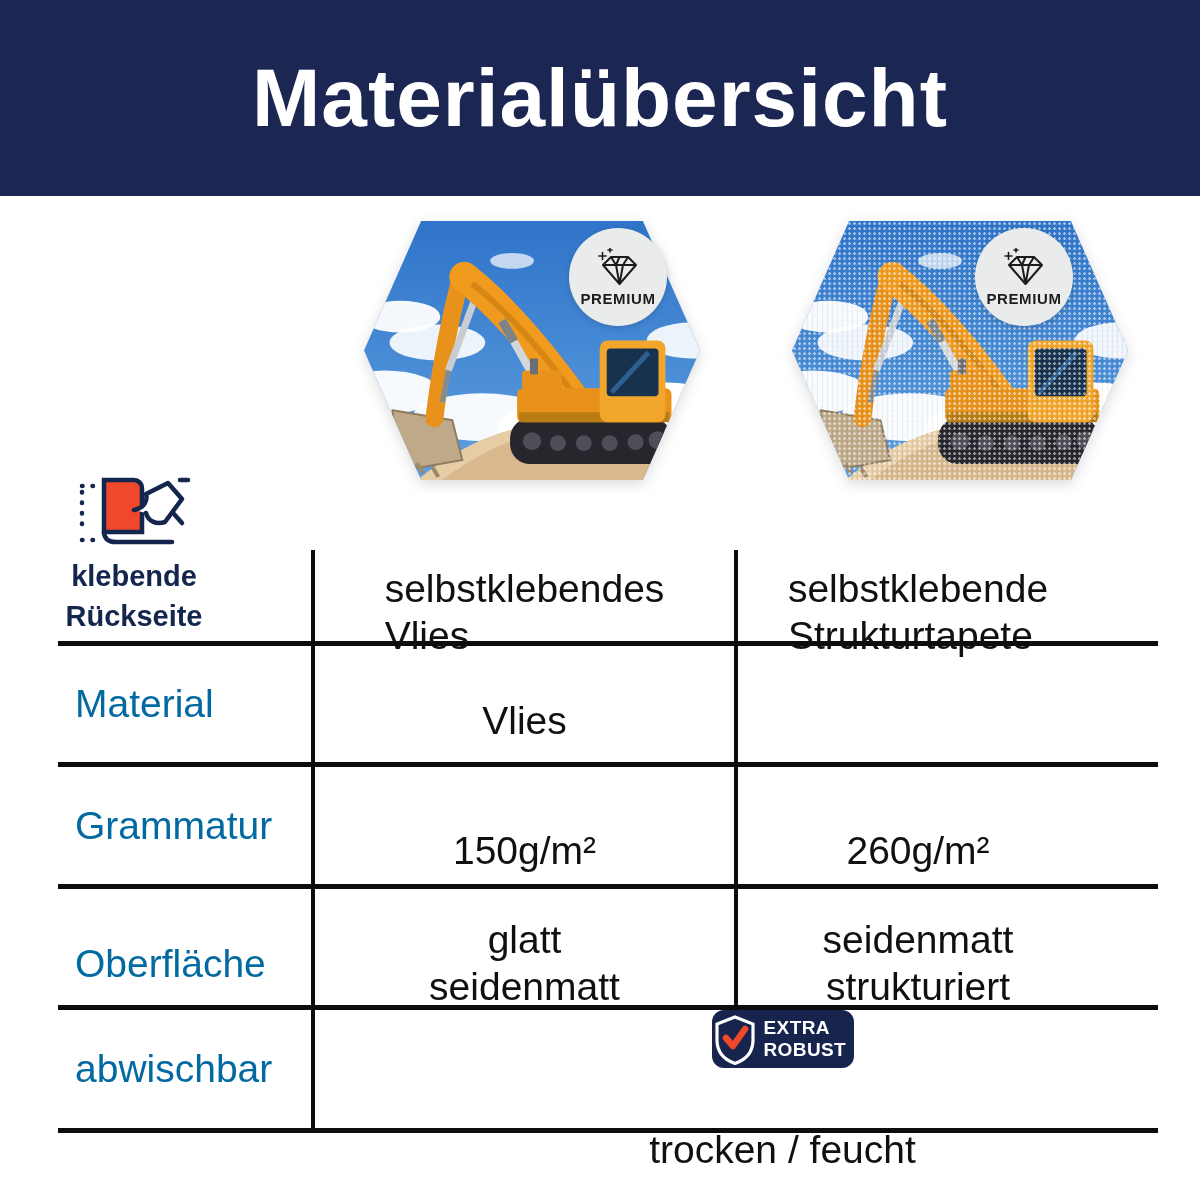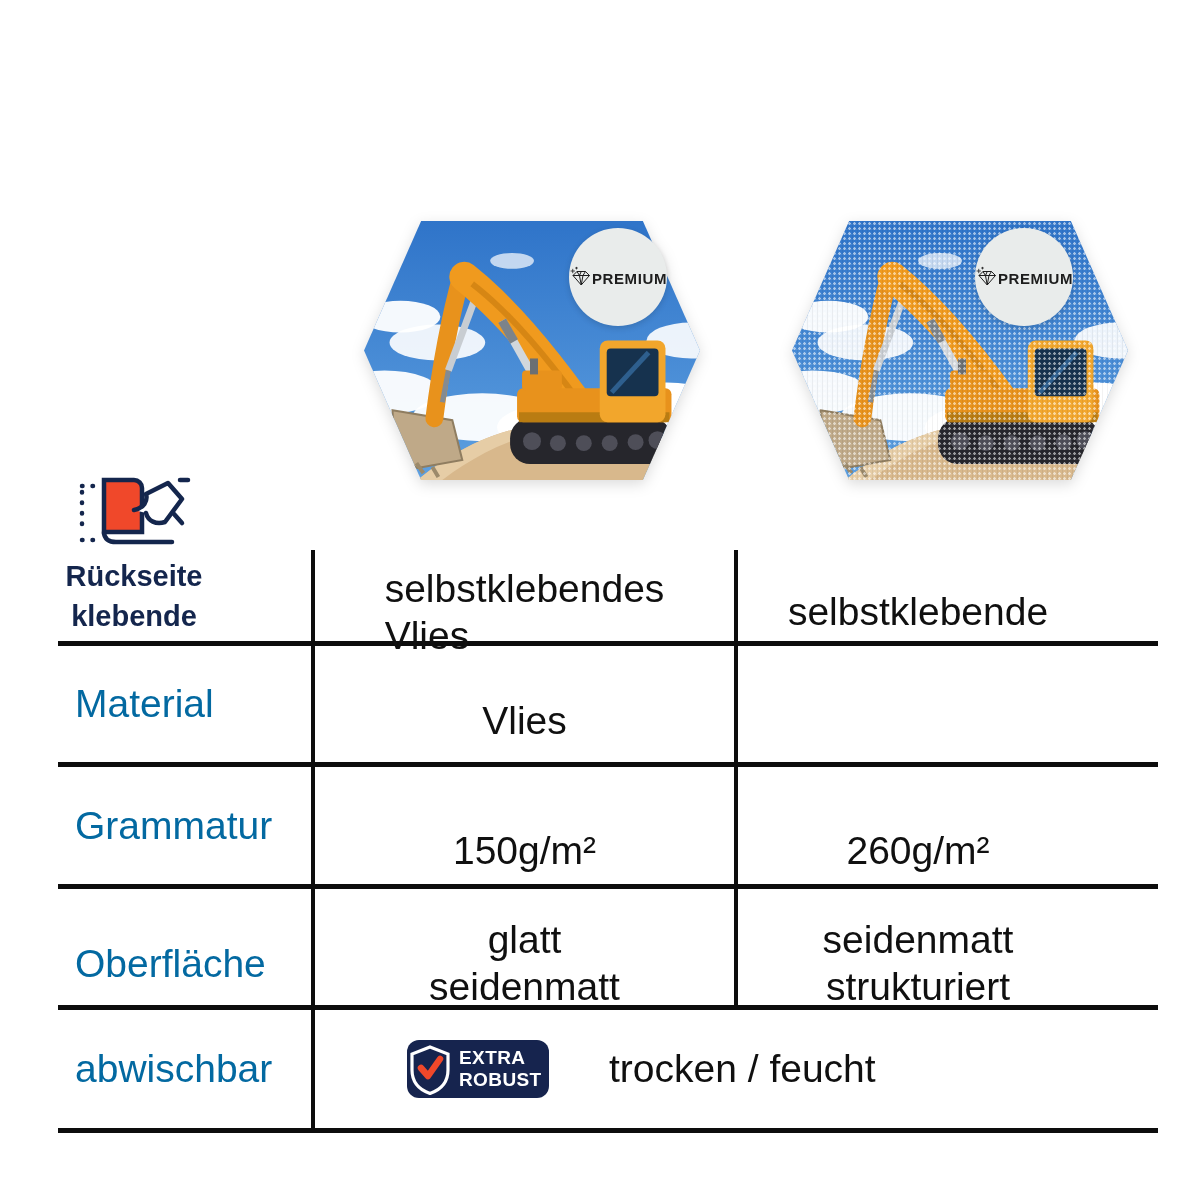--- a/index.html
+++ b/index.html
@@ -18,21 +18,21 @@
   .hex-wrap.right{left:792px;top:221px;}
   .hex{position:absolute;inset:0;clip-path:polygon(17% 0%,83% 0%,100% 50%,83% 100%,17% 100%,0% 50%);overflow:hidden;}
   .hex svg{display:block;width:100%;height:100%;}
   .texture{position:absolute;inset:0;
     background-image:
       radial-gradient(rgba(255,255,255,.55) 1px, rgba(255,255,255,0) 1.5px),
       repeating-linear-gradient(90deg, rgba(0,0,0,.05) 0 1px, transparent 1px 5px),
       repeating-linear-gradient(0deg, rgba(255,255,255,.10) 0 1px, transparent 1px 5px);
     background-size:5px 5px,auto,auto;}
   .premium{position:absolute;width:98px;height:98px;border-radius:50%;background:#e9eceb;
-           display:flex;flex-direction:row;align-items:center;justify-content:center;
+           display:flex;flex-direction:column;align-items:center;justify-content:center;
            top:7px;left:205px;box-shadow:0 2px 6px rgba(0,0,0,.15);}
   .hex-wrap.right .premium{left:183px;}
   .premium-label{font-size:15px;font-weight:800;letter-spacing:.6px;color:#1d1d1d;margin-top:2px;}
 
   
   .side-icon{position:absolute;left:68px;top:470px;width:124px;height:84px;}
   .side-label{position:absolute;left:28px;top:556px;width:212px;text-align:center;
               font-size:29px;font-weight:700;color:#14264d;line-height:40px;}
 
   
@@ -49,21 +49,21 @@
   .rowG{top:767px;height:134px}
   .rowO{top:889px;height:116px}
   .center-flex{display:flex;align-items:center;justify-content:center;text-align:center;line-height:47px;}
   .block{text-align:left;line-height:47px;}
   .label-cell{position:absolute;left:75px;width:225px;display:flex;align-items:center;
               font-size:39px;color:#0369a1;}.lM{top:646px;height:116px}.lG{top:767px;height:117px}
   .lO{top:889px;height:149px}.lA{top:1010px;height:118px}
 
   
   .bottom-cell{position:absolute;left:315px;top:1010px;width:843px;height:118px;
-               display:flex;align-items:center;padding-left:92px;gap:60px;box-sizing:border-box;}
+               display:flex;align-items:center;padding-left:92px;gap:60px;box-sizing:border-box;flex-direction:column;}
   .robust-badge{position:relative;width:142px;height:58px;background:#16244e;border-radius:12px;flex:0 0 auto;}
   .robust-badge .shield{position:absolute;left:2px;top:5px;width:42px;height:50px;}
   .robust-text{position:absolute;left:52px;top:7px;color:#ffffff;font-size:19px;font-weight:800;
                line-height:22px;letter-spacing:.4px;text-align:left;}
   .robust-value{font-size:39px;color:#101010;}
 </style>
 </head>
 <body>
 
 <div class="canvas">
@@ -111,20 +111,23 @@
         <rect x="157" y="192" width="151" height="10" fill="#b97c12"></rect>
         <rect x="160" y="150" width="40" height="20" rx="4" fill="#e8921c"></rect>
         <rect x="168" y="138" width="8" height="16" fill="#6b6f73"></rect>
         <rect x="238" y="120" width="66" height="82" rx="8" fill="#f2a62c"></rect>
         <rect x="245" y="128" width="52" height="48" rx="4" fill="#16324e"></rect>
         <path d="M250,172 L287,132" stroke="#2e5f8e" stroke-width="5" fill="none"></path>
       </symbol>
     </defs>
   </svg>
 
+  <div class="banner">
+    <div class="title">Materialübersicht</div>
+  </div>
 
   <div class="hex-wrap left">
     <div class="hex">
       <svg viewBox="0 0 340 260" preserveAspectRatio="xMidYMid slice">
           <use href="#excavator"></use>
         </svg>
     </div>
     <div class="premium">
       <svg width="46" height="40" viewBox="0 0 46 40">
         <g stroke="#1c1c1c" stroke-width="2" fill="none" stroke-linejoin="round">
@@ -172,41 +175,42 @@
     <path d="M36,62 c0,7 5,10 12,10 h56" fill="none" stroke="#14264d" stroke-width="4.5" stroke-linecap="round"></path>
     <g stroke="#14264d" stroke-width="4.5" fill="#ffffff" stroke-linecap="round" stroke-linejoin="round">
       <path d="M66,40 c10,-2 14,-9 12,-16 l22,-11 14,16 -17,23 c-9,3 -17,-1 -19,-9"></path>
     </g>
     <g stroke="#14264d" stroke-width="4.5" fill="none" stroke-linecap="round">
       <path d="M106,44 l8,9"></path>
       <path d="M112,10 h8"></path>
     </g>
   </svg>
   <div class="side-label">
+    <div>klebende</div>
     <div>Rückseite</div>
-    <div>klebende</div>
   </div>
 
   <div class="hline h1"></div>
   <div class="hline h2"></div>
   <div class="hline h3"></div>
   <div class="hline h4"></div>
   <div class="hline h5"></div>
   <div class="vline v1"></div>
   <div class="vline v2"></div>
 
   <div class="cell colL rowH center-flex">
     <div class="block">
       <div>selbstklebendes</div>
       <div>Vlies</div>
     </div>
   </div>
   <div class="cell colR rowH center-flex">
     <div class="block">
       <div>selbstklebende</div>
+      <div>Strukturtapete</div>
     </div>
   </div>
 
   <div class="label-cell lM">Material</div>
   <div class="label-cell lG">Grammatur</div>
   <div class="label-cell lO">Oberfläche</div>
   <div class="label-cell lA">abwischbar</div>
 
   <div class="cell colL rowM center-flex">Vlies</div>
 

